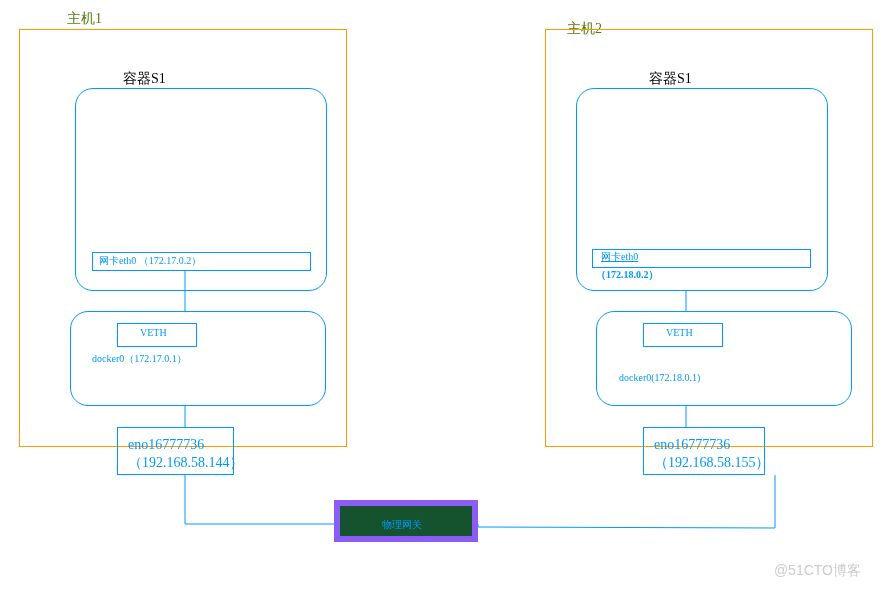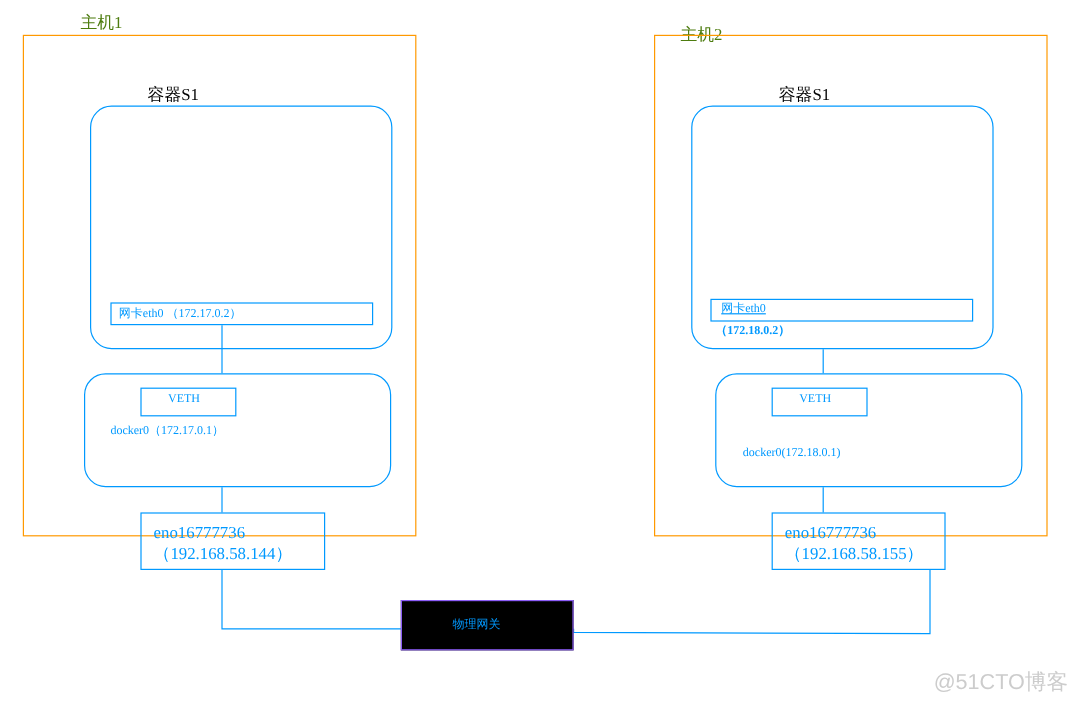--- a/index.html
+++ b/index.html
@@ -48,37 +48,37 @@
     line-height: 1.3;
     text-align: left;
   }
   .bridge-box {
     position: absolute;
     border: 1px solid #0099ff;
     border-radius: 18px;
   }
   .gateway-box {
     position: absolute;
-    border: 1px solid #8b5cf6;
-    background: #000000;
+    border: 6px solid #8b5cf6;
+    background: #14532d;
   }
   svg.wires {
     position: absolute;
     left: 0; top: 0;
     width: 892px;
     height: 590px;
     pointer-events: none;
   }
   .watermark {
     position: absolute;
-    right: 2px;
+    right: 31px;
     bottom: 10px;
     color: #cccccc;
     font-family: Arial, sans-serif;
-    font-size: 18px;
+    font-size: 14px;
   }
 </style>
 </head>
 <body>
 
 <svg class="wires">
 
   <line x1="185" y1="271" x2="185" y2="311" stroke="#0099ff" stroke-width="1"></line>
 
   <line x1="185" y1="406" x2="185" y2="427" stroke="#0099ff" stroke-width="1"></line>
@@ -101,41 +101,41 @@
 <div class="rect-box" style="left:92px; top:252px; width:219px; height:19px;">
   <span class="blue-text" style="position:absolute; left:6px; top:1px;">网卡eth0 （172.17.0.2）</span>
 </div>
 
 <div class="bridge-box" style="left:70px; top:311px; width:256px; height:95px;"></div>
 <div class="rect-box" style="left:117px; top:323px; width:80px; height:24px;">
   <span class="blue-text" style="position:absolute; left:22px; top:3px;">VETH</span>
 </div>
 <div class="blue-text" style="position:absolute; left:92px; top:352px;">docker0（172.17.0.1）</div>
 
-<div class="rect-box" style="left:117px; top:427px; width:154px; height:48px;">
+<div class="rect-box" style="left:117px; top:427px; width:117px; height:48px;">
   <div class="eth-text" style="left:10px; top:8px; width:180px;">eno16777736（192.168.58.144）</div>
 </div>
 
 <div class="host-label" style="left:567px; top:20px;">主机2</div>
 <div class="host-box" style="left:545px; top:29px; width:328px; height:418px;"></div>
 
 <div class="container-box" style="left:576px; top:88px; width:252px; height:203px;"></div>
 <div class="container-label" style="left:649px; top:70px;">容器S1</div>
 
 <div class="rect-box" style="left:592px; top:249px; width:219px; height:19px;"></div>
 <div class="blue-text" style="position:absolute; left:601px; top:250px;text-decoration:underline;">网卡eth0</div>
 <div class="blue-text" style="position:absolute; left:596px; top:268px;font-weight:bold;">（172.18.0.2）</div>
 
 <div class="bridge-box" style="left:596px; top:311px; width:256px; height:95px;"></div>
 <div class="rect-box" style="left:643px; top:323px; width:80px; height:24px;">
   <span class="blue-text" style="position:absolute; left:22px; top:3px;">VETH</span>
 </div>
 <div class="blue-text" style="position:absolute; left:619px; top:372px;">docker0(172.18.0.1)</div>
 
-<div class="rect-box" style="left:643px; top:427px; width:145px; height:48px;">
+<div class="rect-box" style="left:643px; top:427px; width:122px; height:48px;">
   <div class="eth-text" style="left:10px; top:8px; width:180px;">eno16777736（192.168.58.155）</div>
 </div>
 
 <div class="gateway-box" style="left:334px; top:500px; width:144px; height:42px;">
   <span class="blue-text" style="position:absolute; left:42px; top:12px;">物理网关</span>
 </div>
 
 <div class="watermark">@51CTO博客</div>
 
 </body></html>

